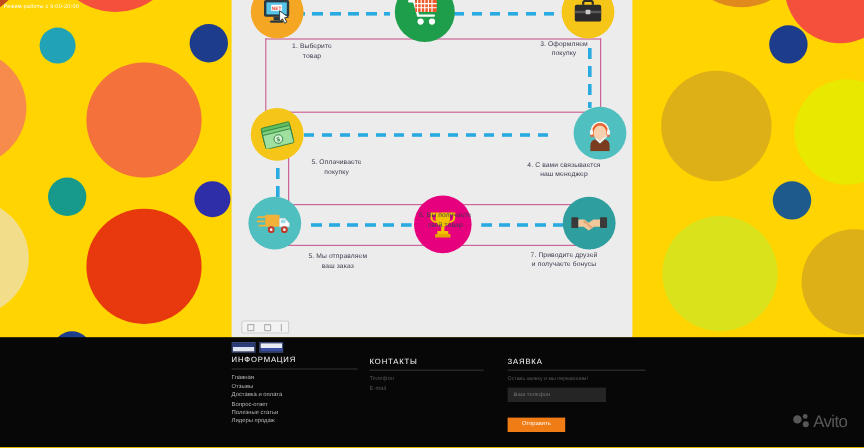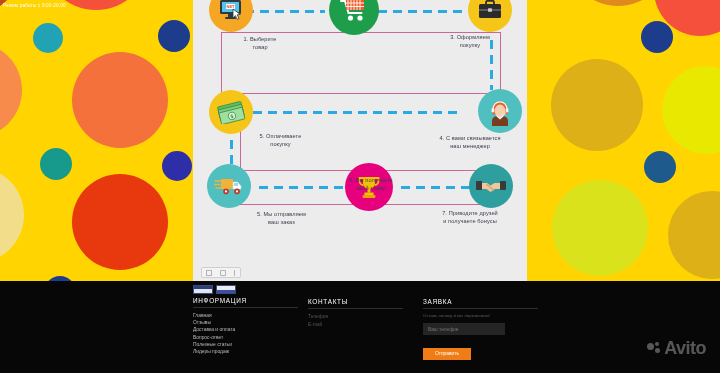--- a/index.html
+++ b/index.html
@@ -104,21 +104,21 @@
     font-family:"Liberation Sans", sans-serif;
   }
 
   
   .watermark {
     position:absolute; right:14px; bottom:14px;
     display:flex; align-items:center; gap:3px; z-index:8; opacity:.55;
   }
   .wm-dots { position:relative; width:14px; height:13px; }
   .wm-dots i { position:absolute; background:#9a9a9a; border-radius:50%; display:block; }
-  .wm-text { font-size:18px; font-weight:bold; color:#9a9a9a; letter-spacing:-.5px; }
+  .wm-text { font-size:14px; font-weight:normal; color:#9a9a9a; letter-spacing:-.5px; }
 </style>
 </head>
 <body>
 
 <div id="page">
 
   <div class="dots" id="dots" style="background: rgb(255, 212, 0);">
       <span class="dot" style="left: -88px; top: -96px; width: 112px; height: 112px; background: rgb(194, 74, 22);"></span>
       <span class="dot" style="left: 42px; top: -98px; width: 108px; height: 108px; background: rgb(244, 80, 60);"></span>
       <span class="dot" style="left: 412px; top: -98px; width: 116px; height: 116px; background: rgb(244, 80, 60);"></span>

